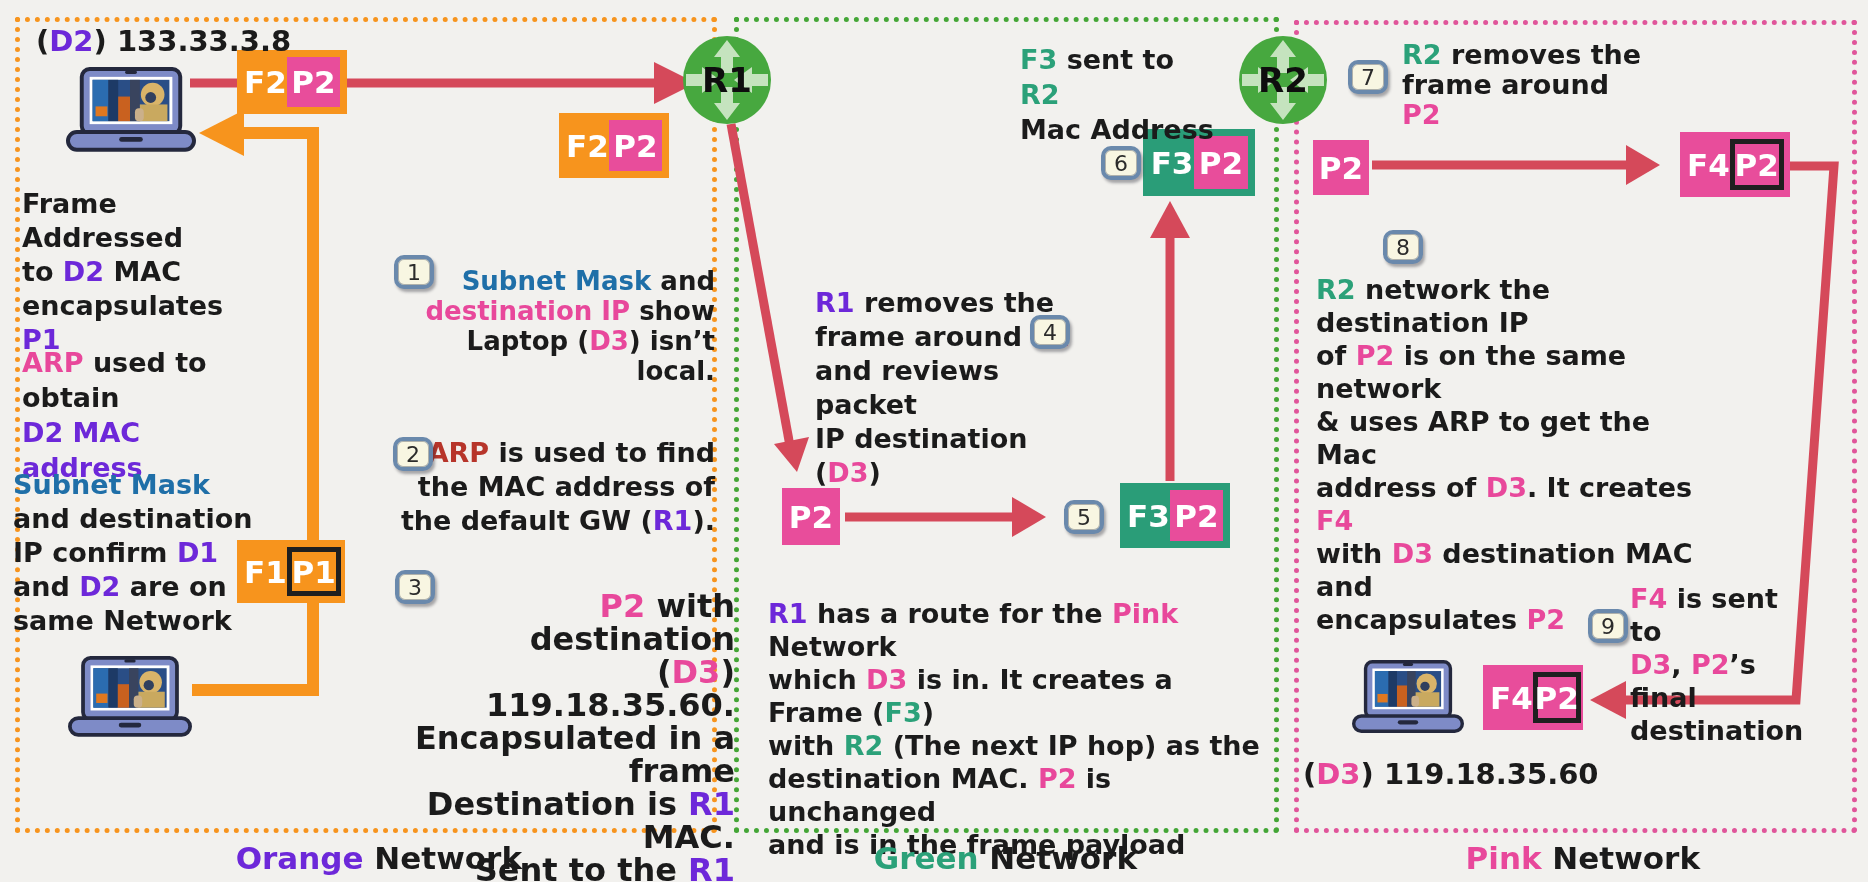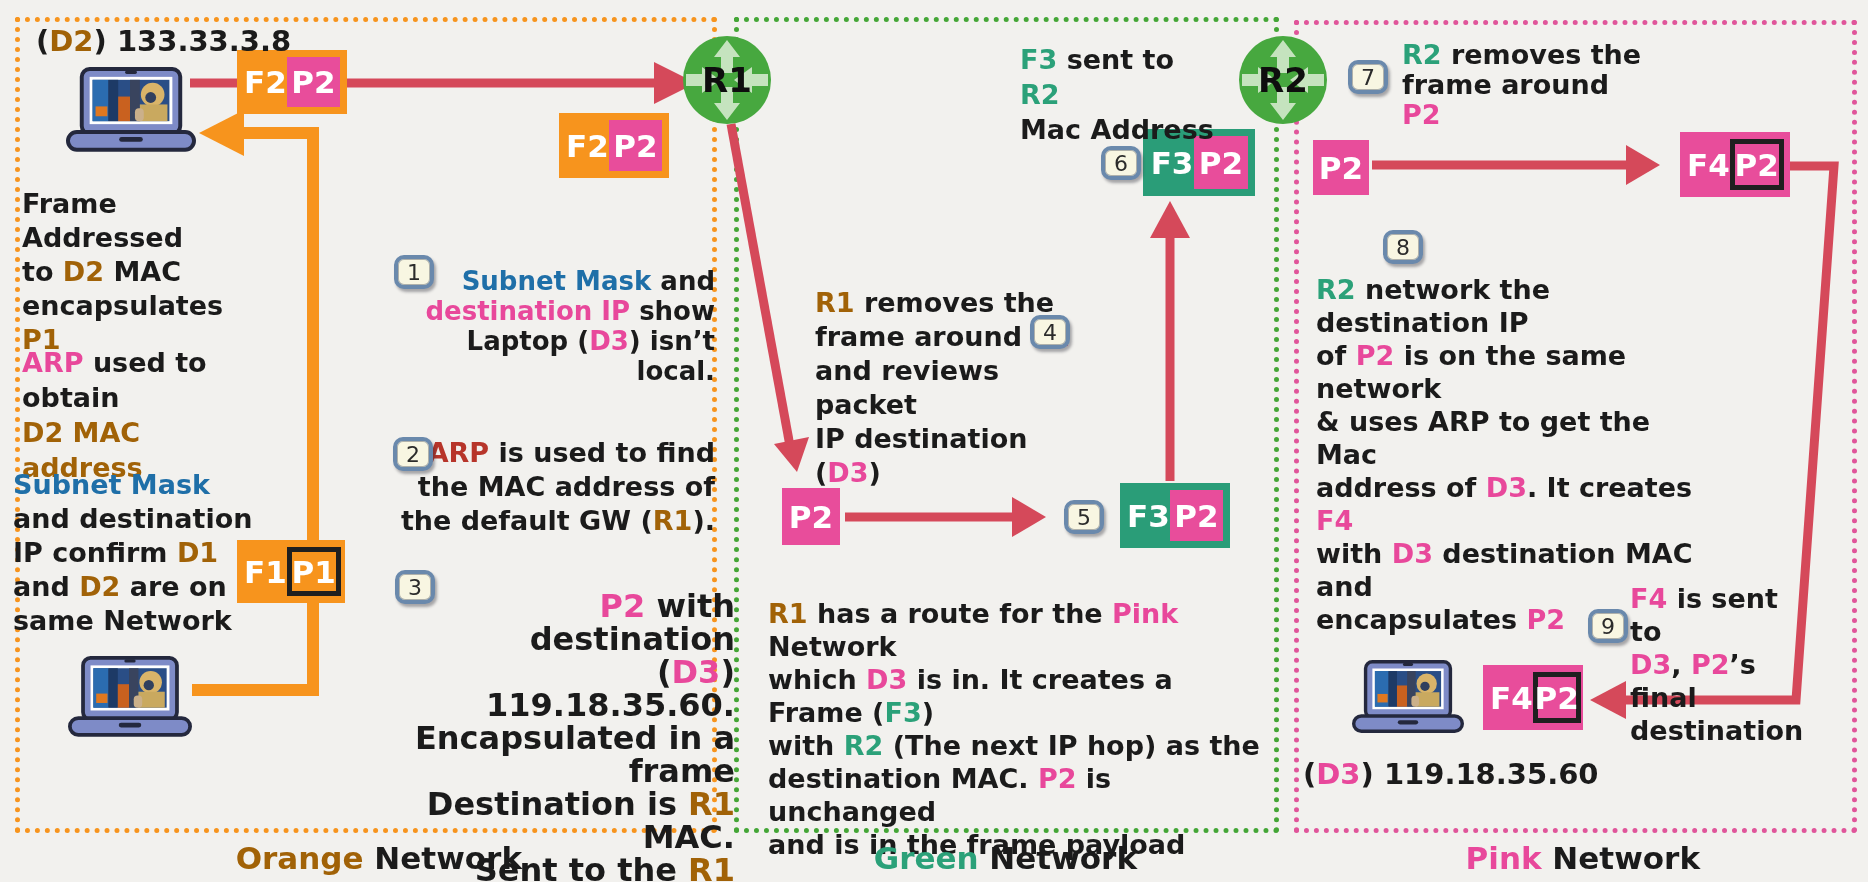--- a/index.html
+++ b/index.html
@@ -22,21 +22,21 @@
   .bg-pink{background:#E84D9B;}
   .dark-border{border:5px solid #1f1f1f;}
   .pbox{position:absolute;z-index:3;display:flex;align-items:center;justify-content:center;
         background:#E84D9B;color:#fff;font-weight:bold;font-size:31px;width:58px;height:57px;}
   .badge{position:absolute;z-index:5;width:40px;height:34px;background:#F8F6E2;
          border:4px solid #6A89AC;border-radius:10px;box-shadow:2px 3px 3px rgba(50,50,60,.4),inset 0 0 0 1px rgba(40,50,70,.35);
          display:flex;align-items:center;justify-content:center;font-size:22px;color:#2b2b2b;box-sizing:border-box;}
   .txt{position:absolute;z-index:4;font-weight:bold;font-size:27px;line-height:33px;
        color:#1B1B1B;white-space:pre-line;}
   .center{text-align:left;} .right{text-align:right;margin-top:32px;}
-  .c-o{color:#a16207;} .c-p{color:#E8489B;} .c-t{color:#2BA179;} .c-b{color:#1F6FA8;} .c-r{color:#B7352A;}
+  .c-o{color:#6d28d9;} .c-p{color:#E8489B;} .c-t{color:#2BA179;} .c-b{color:#1F6FA8;} .c-r{color:#B7352A;}
   .netlabel{position:absolute;top:840px;z-index:4;font-weight:bold;font-size:31px;color:#1B1B1B;
             text-align:right;white-space:pre-line;}
   .rtext{font-family:"DejaVu Sans","Liberation Sans",sans-serif;font-weight:bold;font-size:34px;
          text-anchor:middle;fill:#0e0e0e;}
 </style>
 </head>
 <body>
 
 <div class="canvas">
 

